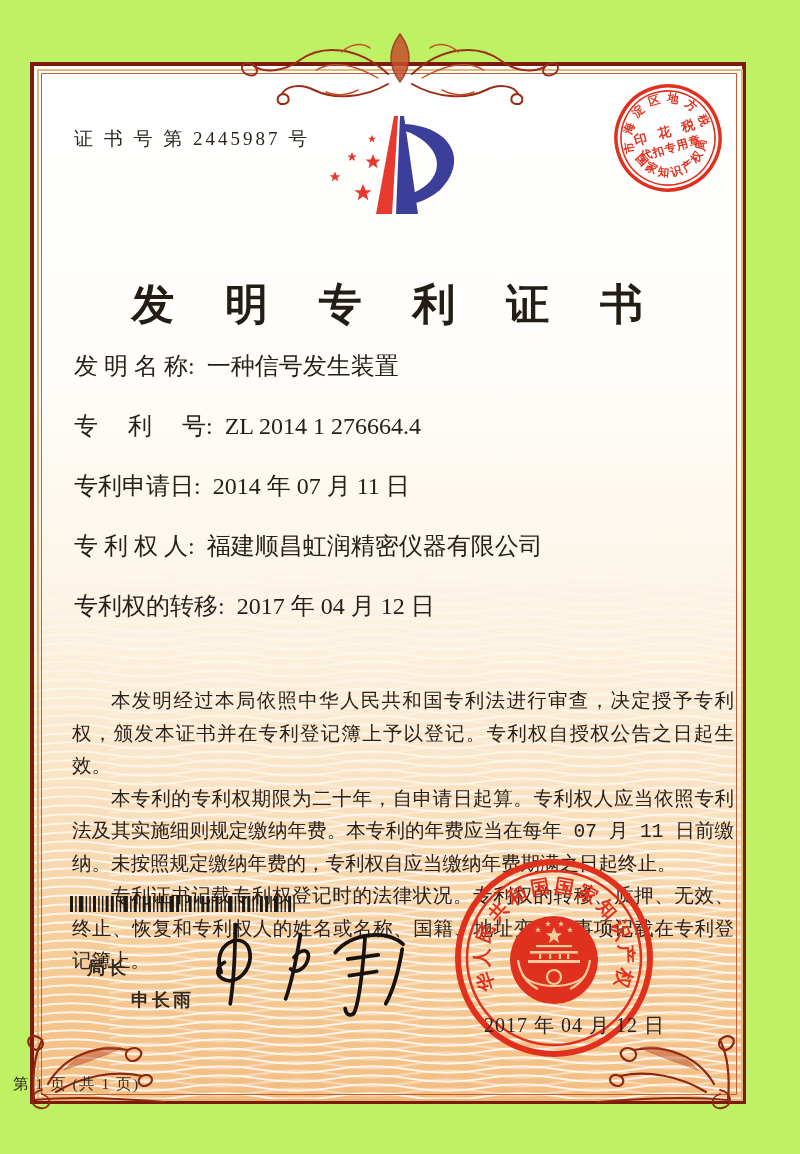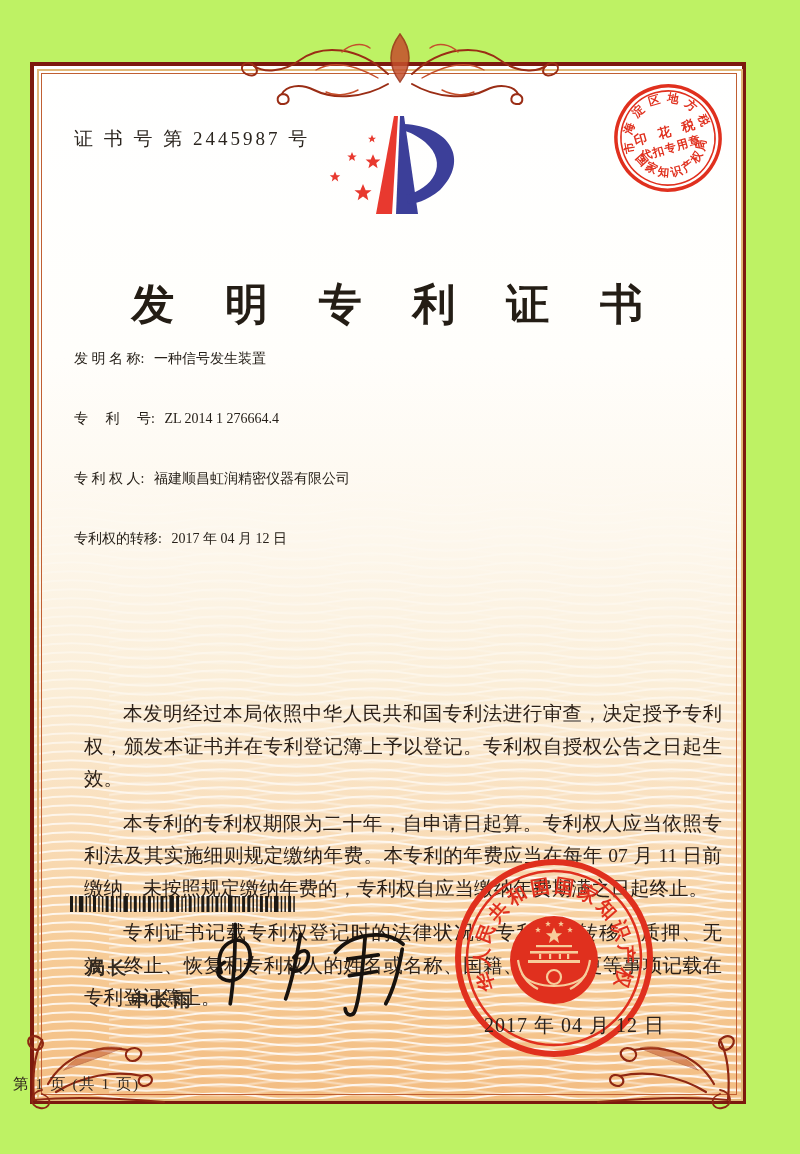--- a/index.html
+++ b/index.html
@@ -25,26 +25,26 @@
   .orn-br{left:575px;top:1018px;}
 
   .cert-no{position:absolute;left:74px;top:126px;z-index:5;font-size:19px;letter-spacing:3px;color:#2a241e;}
   .logo{position:absolute;left:322px;top:112px;z-index:5;}
   .tax-stamp{position:absolute;left:612px;top:82px;z-index:6;transform:rotate(-16deg);}
 
   .title{position:absolute;left:31px;top:240px;width:712px;z-index:5;text-align:center;
          font-size:43px;font-weight:bold;letter-spacing:20px;padding-left:20px;box-sizing:border-box;color:#241d15;margin-top:36px;}
 
   .fields{position:absolute;left:74px;top:350px;z-index:5;}
-  .field{height:60px;font-size:14px;white-space:nowrap;color:#262019;}
+  .field{height:60px;font-size:24px;white-space:nowrap;color:#262019;}
   .field .lbl{margin-right:6px;}
 
   .body-text{position:absolute;left:72px;top:686px;width:662px;z-index:5;
              font-size:19.5px;line-height:32.5px;text-align:justify;color:#2b2018;}
-  .body-text p{margin:12px;text-indent:2em;}
+  .body-text p{margin:0;text-indent:2em;font-family:Liberation Mono, monospace;}
 
   .barcode{position:absolute;left:70px;top:896px;z-index:5;}
 
   .sig-role{position:absolute;left:87px;top:956px;z-index:5;font-family:"Liberation Sans","DejaVu Sans",sans-serif;
             font-size:18px;font-weight:bold;letter-spacing:3px;color:#332a20;}
   .sig-name{position:absolute;left:86px;top:988px;z-index:5;font-family:"Liberation Sans","DejaVu Sans",sans-serif;
             font-size:18px;font-weight:bold;letter-spacing:3px;color:#332a20;padding-left:45px;}
   .signature{position:absolute;left:198px;top:914px;z-index:5;}
 
   .seal{position:absolute;left:452px;top:856px;z-index:5;}
@@ -144,20 +144,24 @@
   <div class="title">发 明 专 利 证 书</div>
 
   <div class="fields">
     <div class="field">
       <span class="lbl">发 明 名 称:</span>
       <span class="val">一种信号发生装置</span>
     </div>
     <div class="field">
       <span class="lbl">专　 利　 号:</span>
       <span class="val">ZL 2014 1 276664.4</span>
+    </div>
+    <div class="field">
+      <span class="lbl">专利申请日:</span>
+      <span class="val">2014 年 07 月 11 日</span>
     </div>
     <div class="field">
       <span class="lbl">专 利 权 人:</span>
       <span class="val">福建顺昌虹润精密仪器有限公司</span>
     </div>
     <div class="field">
       <span class="lbl">专利权的转移:</span>
       <span class="val">2017 年 04 月 12 日</span>
     </div>
   </div>

